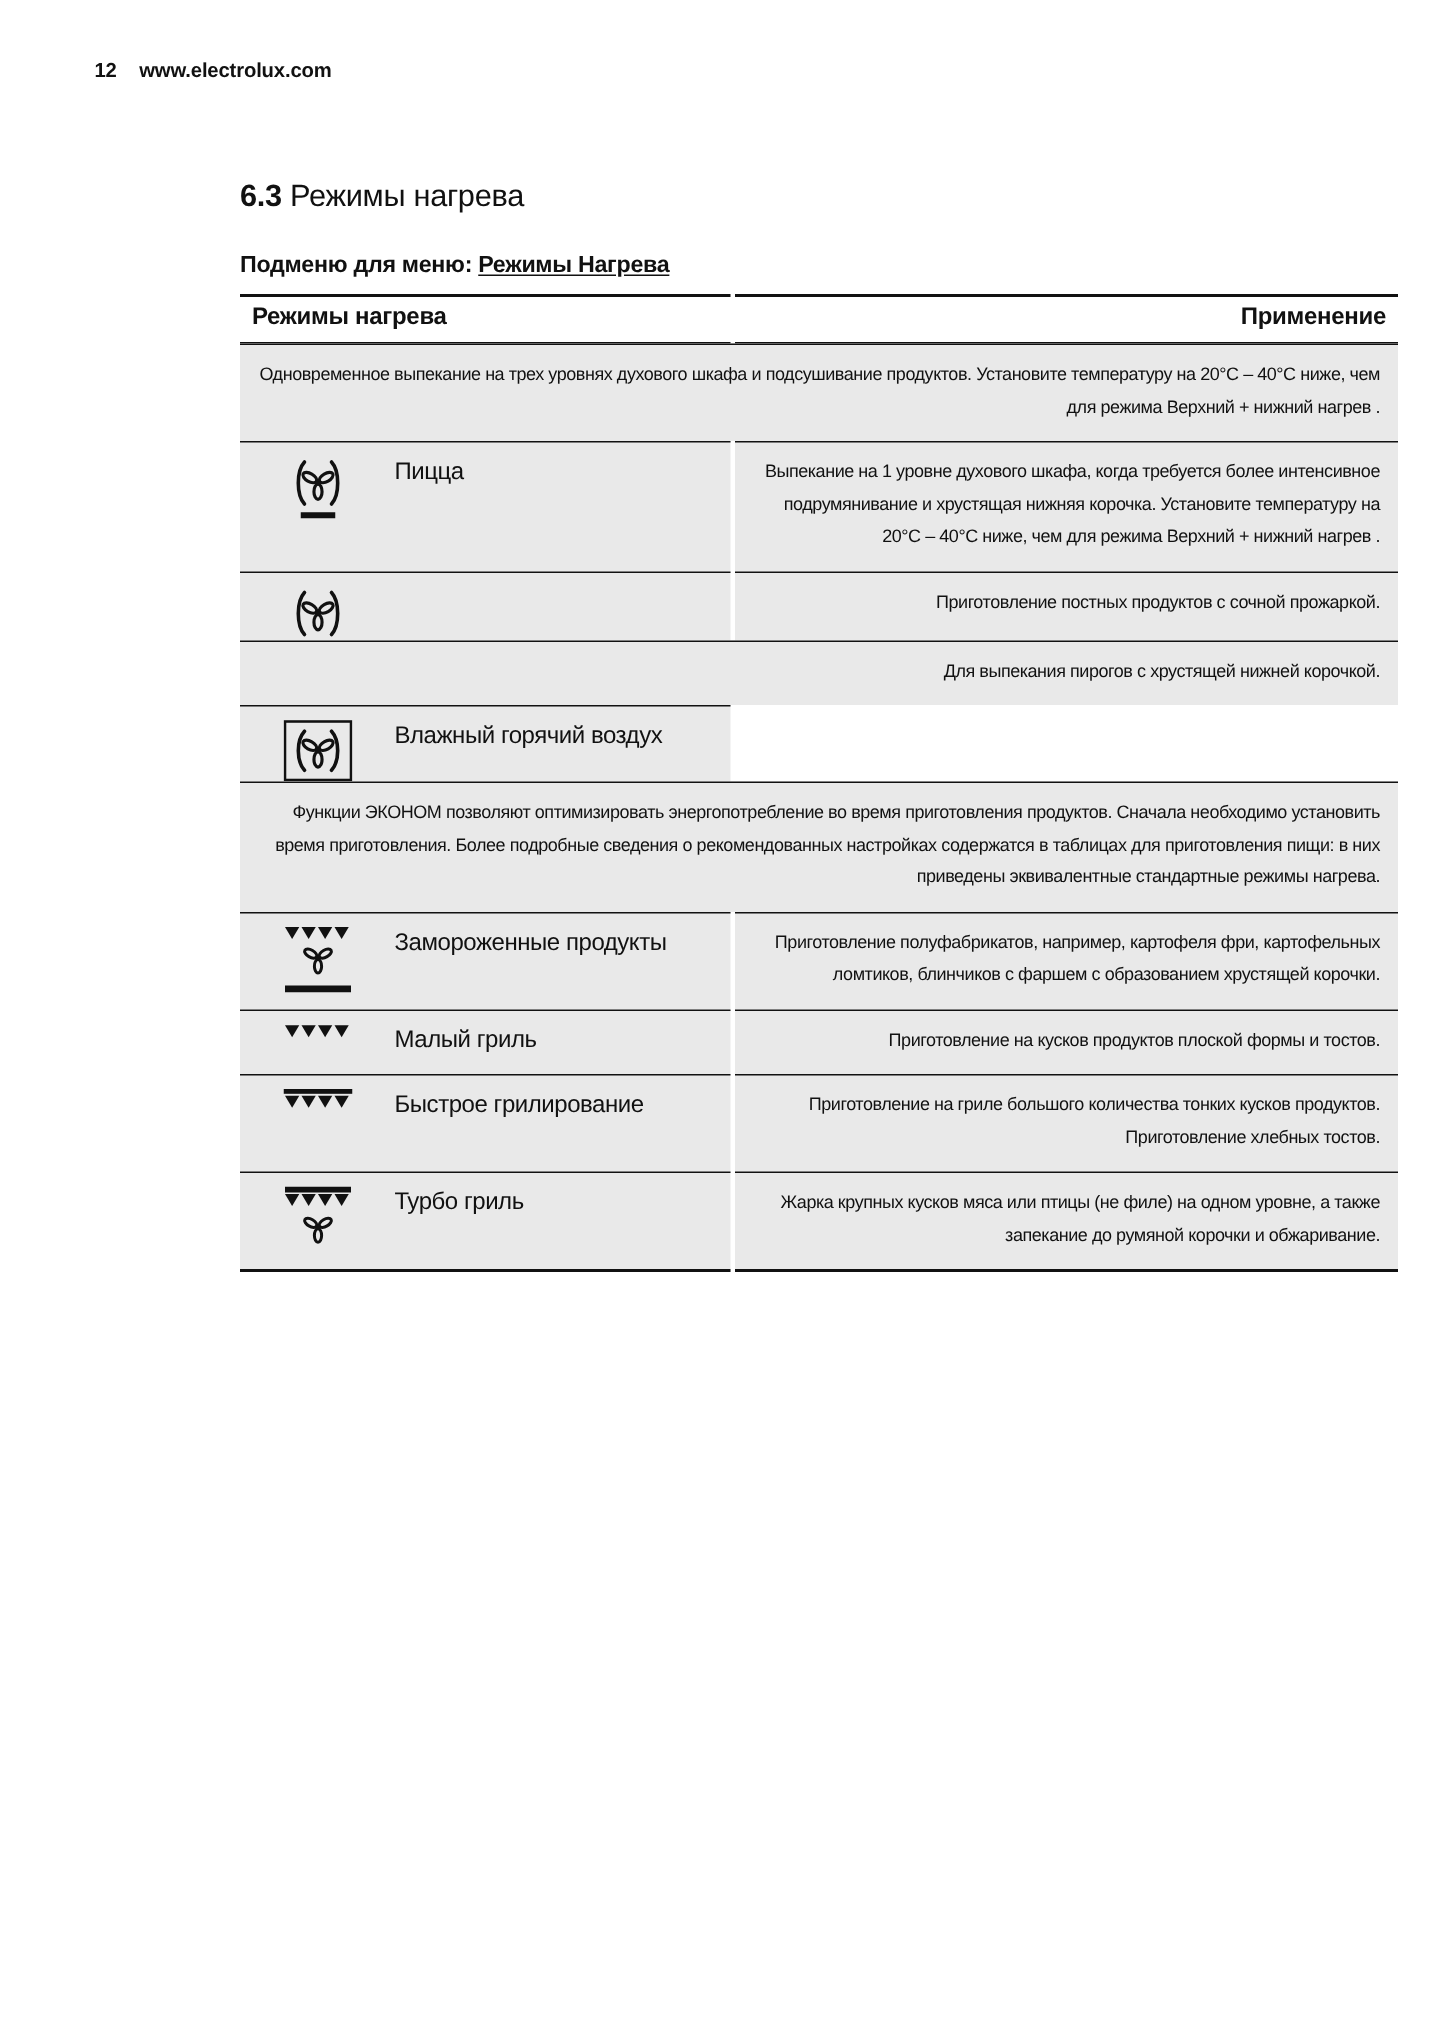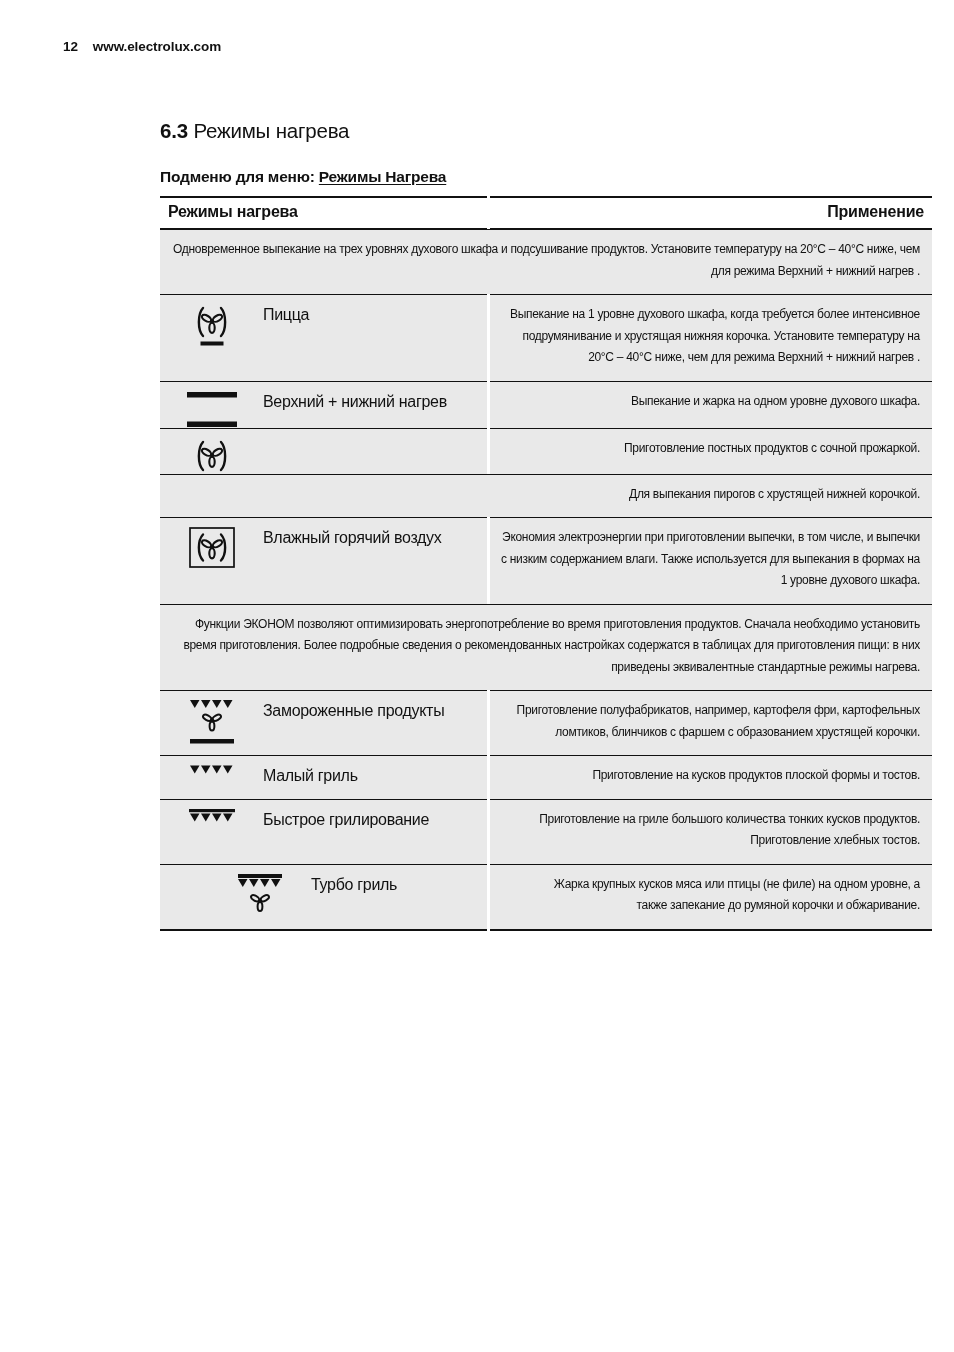--- a/index.html
+++ b/index.html
@@ -38,21 +38,21 @@
     padding-top:9px;
   }
   .mode {
     flex:1 1 auto; padding:9px 6px 10px 0;
     font-size:16px; line-height:21px; letter-spacing:-0.3px;
   }
   .row .c2.app {
     padding:9px 12px 12px 10px;
     font-size:12px; line-height:21.5px; letter-spacing:-0.3px;
   }
-  .row.last .cell { border-bottom:2.5px solid var(--border,#111);padding-left:48px; }
+  .row.last .cell { border-bottom:2.5px solid var(--border,#111); }
   svg { display:block; }
 </style>
 </head>
 <body>
 
 <div class="page-header">
   <span>12</span>
   <span>www.electrolux.com</span>
 </div>
 
@@ -84,32 +84,20 @@
               </g>
               <circle cx="20" cy="17.5" r="2" fill="#111"></circle>
               <rect x="8.5" y="37.5" width="23" height="4" fill="#111"></rect>
             </svg>
           </div>
       <div class="mode">Пицца</div>
     </div>
     <div class="cell c2 app">Выпекание на 1 уровне духового шкафа, когда требуется более интенсивное подрумянивание и хрустящая нижняя корочка. Установите температуру на 20°C – 40°C ниже, чем для режима Верхний + нижний нагрев .</div>
   </div>
 
-  <div class="row body">
-    <div class="cell c1">
-      <div class="iconbox">
-            <svg width="50" height="37" viewBox="0 0 50 37" xmlns="http://www.w3.org/2000/svg">
-              <rect x="0" y="1" width="50" height="5.5" fill="#111"></rect>
-              <rect x="0" y="30.5" width="50" height="5.5" fill="#111"></rect>
-            </svg>
-          </div>
-      <div class="mode">Верхний + нижний нагрев</div>
-    </div>
-    <div class="cell c2 app">Выпекание и жарка на одном уровне духового шкафа.</div>
-  </div>
 
   <div class="row body">
     <div class="cell c1">
       <div class="iconbox">
             <svg width="40" height="36" viewBox="0 0 40 36" xmlns="http://www.w3.org/2000/svg">
               <path d="M11 4 C5.5 10 5.5 26 11 32" fill="none" stroke="#111" stroke-width="2.4" stroke-linecap="round"></path>
               <path d="M29 4 C34.5 10 34.5 26 29 32" fill="none" stroke="#111" stroke-width="2.4" stroke-linecap="round"></path>
               <g fill="none" stroke="#111" stroke-width="2.1">
                 <ellipse cx="20" cy="23.8" rx="2.7" ry="5.1"></ellipse>
                 <ellipse cx="20" cy="23.8" rx="2.7" ry="5.1" transform="rotate(120 20 17.5)"></ellipse>
@@ -136,21 +124,20 @@
               <g fill="none" stroke="#111" stroke-width="2.1">
                 <ellipse cx="23" cy="26.3" rx="2.7" ry="5.1"></ellipse>
                 <ellipse cx="23" cy="26.3" rx="2.7" ry="5.1" transform="rotate(120 23 20)"></ellipse>
                 <ellipse cx="23" cy="26.3" rx="2.7" ry="5.1" transform="rotate(240 23 20)"></ellipse>
               </g>
               <circle cx="23" cy="20" r="2" fill="#111"></circle>
             </svg>
           </div>
       <div class="mode">Влажный горячий воздух</div>
     </div>
-    <div class="cell c2 app">Экономия электроэнергии при приготовлении выпечки, в том числе, и выпечки с низким содержанием влаги. Также используется для выпекания в формах на 1 уровне духового шкафа.</div>
   </div>
 
   <div class="row body">
     <div class="cell c2 app">Функции ЭКОНОМ позволяют оптимизировать энергопотребление во время приготовления продуктов. Сначала необходимо установить время приготовления. Более подробные сведения о рекомендованных настройках содержатся в таблицах для приготовления пищи: в них приведены эквивалентные стандартные режимы нагрева.</div>
   </div>
 
   <div class="row body">
     <div class="cell c1">
       <div class="iconbox">
             <svg width="46" height="44" viewBox="0 0 46 44" xmlns="http://www.w3.org/2000/svg">

